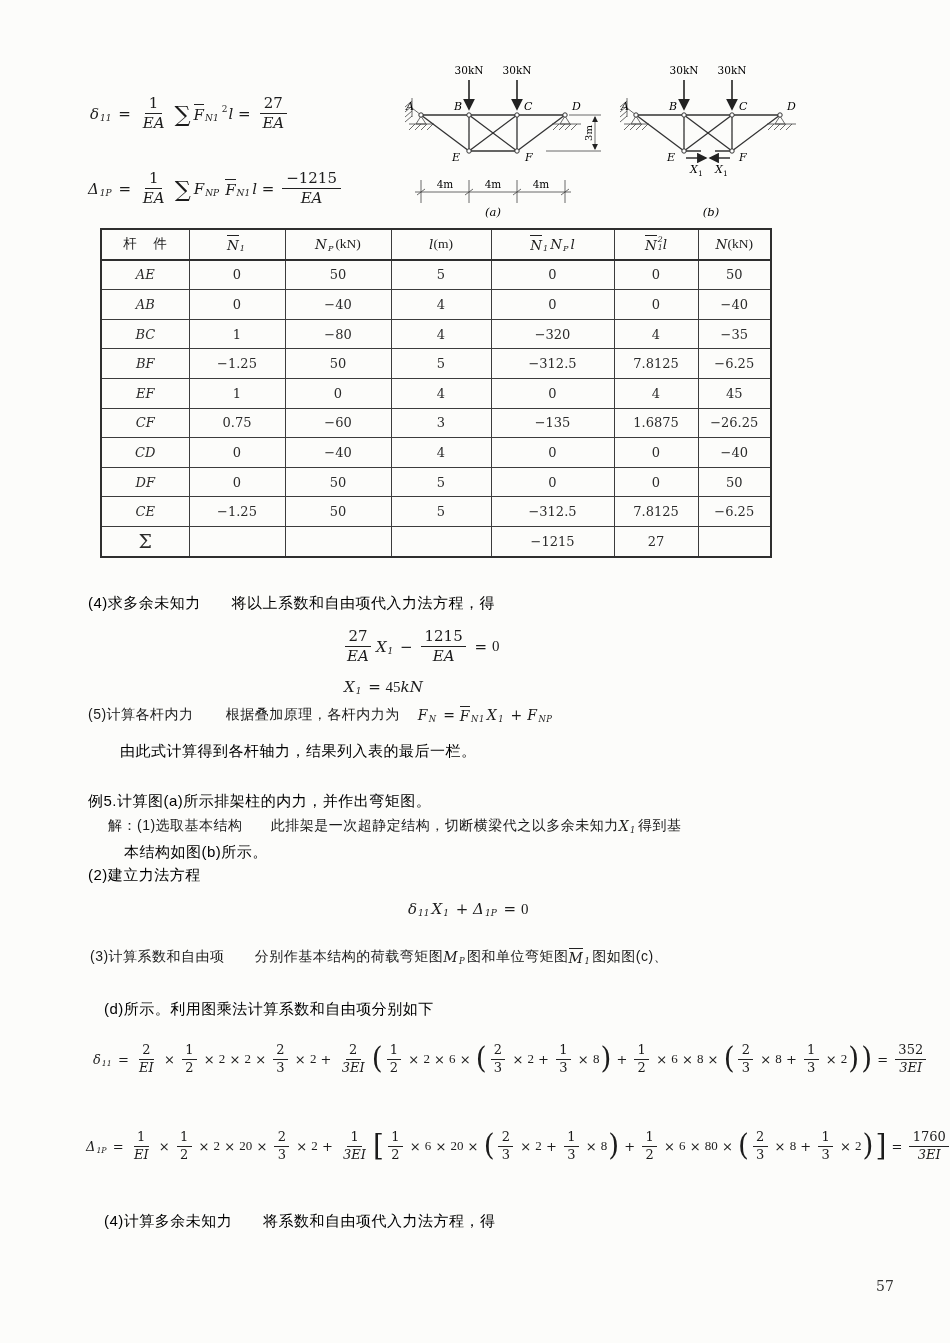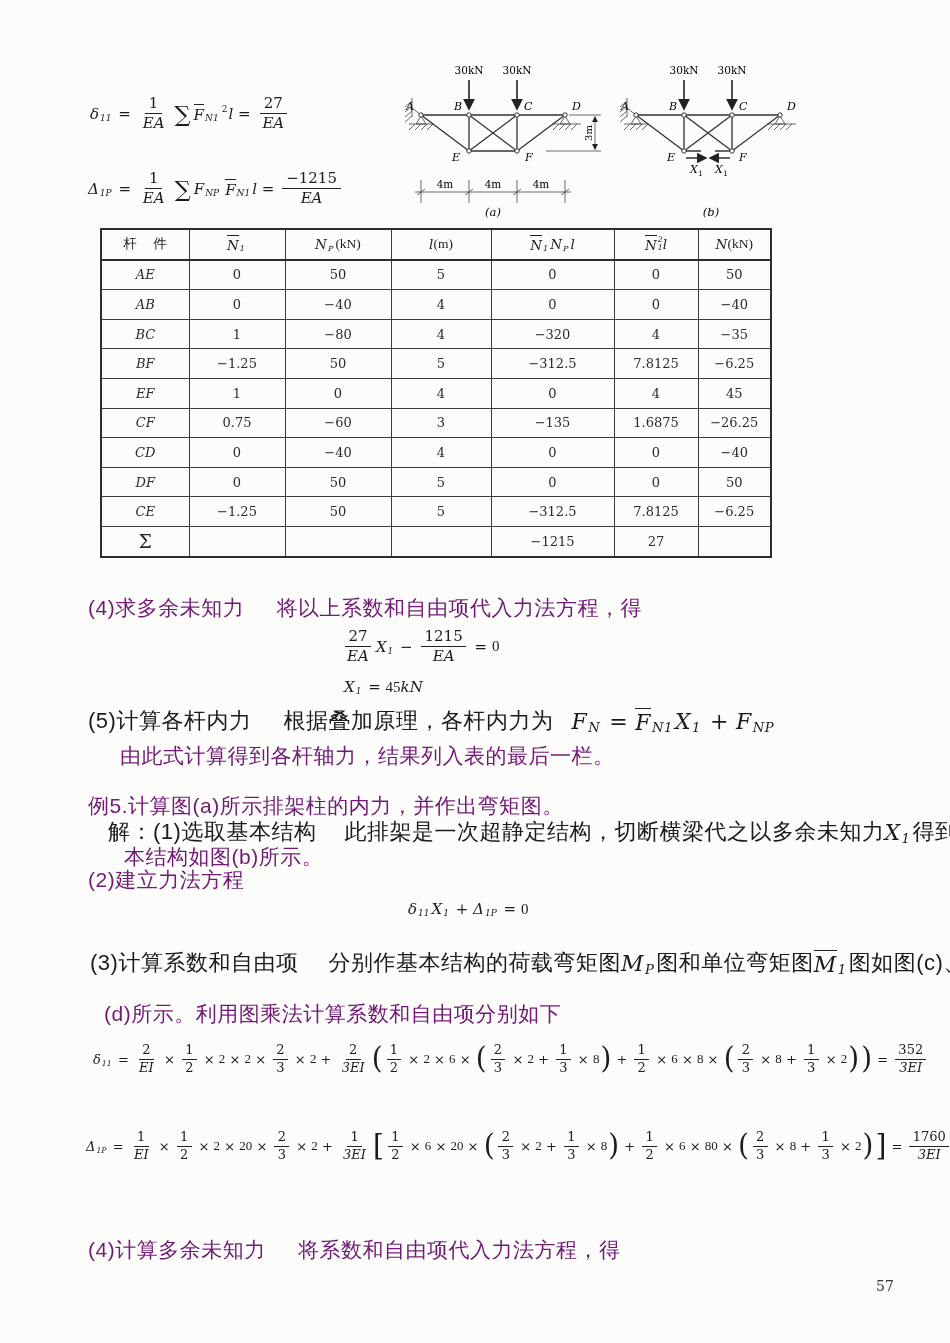--- a/index.html
+++ b/index.html
@@ -1,25 +1,25 @@
 <!DOCTYPE html>
 <html><head>
 <meta charset="utf-8">
 <style>
   html,body{margin:0;padding:0;background:#d9d9d9;}
   .page{position:relative;width:950px;height:1343px;background:#fcfcfa;
         font-family:"Liberation Sans","DejaVu Sans",sans-serif;color:#262626;overflow:hidden;}
   .abs{position:absolute;}
-  .cn{font-size:21px;color:#701a75;letter-spacing:0.5px;white-space:nowrap;}
+  .cn{font-size:15px;color:#000000;letter-spacing:0.5px;white-space:nowrap;}
   .gap26{margin-left:26px;}
   
   .fm{display:inline-flex;align-items:center;white-space:nowrap;font-size:15px;color:#1b1b1b;
       font-family:"DejaVu Serif","Liberation Serif",serif;}
   .fm-sm{font-size:13px;}
-  .fm-cn{font-size:22px;font-family:"Liberation Sans","DejaVu Sans",sans-serif;letter-spacing:0.5px;justify-content:flex-end;}
+  .fm-cn{font-size:14px;font-family:"Liberation Sans","DejaVu Sans",sans-serif;letter-spacing:0.5px;justify-content:flex-end;}
   .t-txt{font-family:"Liberation Sans","DejaVu Sans",sans-serif;letter-spacing:0.5px;}
   .t-v{font-style:italic;font-family:"DejaVu Serif","Liberation Serif",serif;}
   .t-n{font-family:Liberation Serif, serif;}
   .t-sub{font-size:0.6em;font-style:italic;font-family:"DejaVu Serif",serif;
          display:inline-block;transform:translateY(0.45em);margin:0 2px 0 1px;}
   .t-sup{font-size:0.6em;font-family:"DejaVu Serif",serif;
          display:inline-block;transform:translateY(-0.55em);margin:0 1px;}
   .t-op{margin:0 0.32em;font-family:"DejaVu Serif",serif;}
   .t-sum{font-size:1.5em;margin:0 3px;font-family:"DejaVu Serif",serif;line-height:1;}
   .t-frac{display:inline-flex;flex-direction:column;align-items:center;margin:0 0.22em;
@@ -627,19 +627,19 @@
       <span class="t-n">2</span>
       <span class="t-big">)</span>
       <span class="t-big">]</span>
       <span class="t-op">=</span>
       <span class="t-frac">
         <span class="fr-n">1760</span>
         <span class="fr-d t-v">3EI</span>
       </span>
     </div>
 
-  <div class="abs cn" style="left:88px;top:1212px;margin-top:24px;">
+  <div class="abs cn" style="left:104px;top:1212px;">
     <span>(4)计算多余未知力</span>
     <span class="gap26">将系数和自由项代入力法方程，得</span>
   </div>
 
   <div class="abs pageno" style="left:876px;top:1246px;margin-top:32px;">57</div>
 </div>
 
 </body></html>

